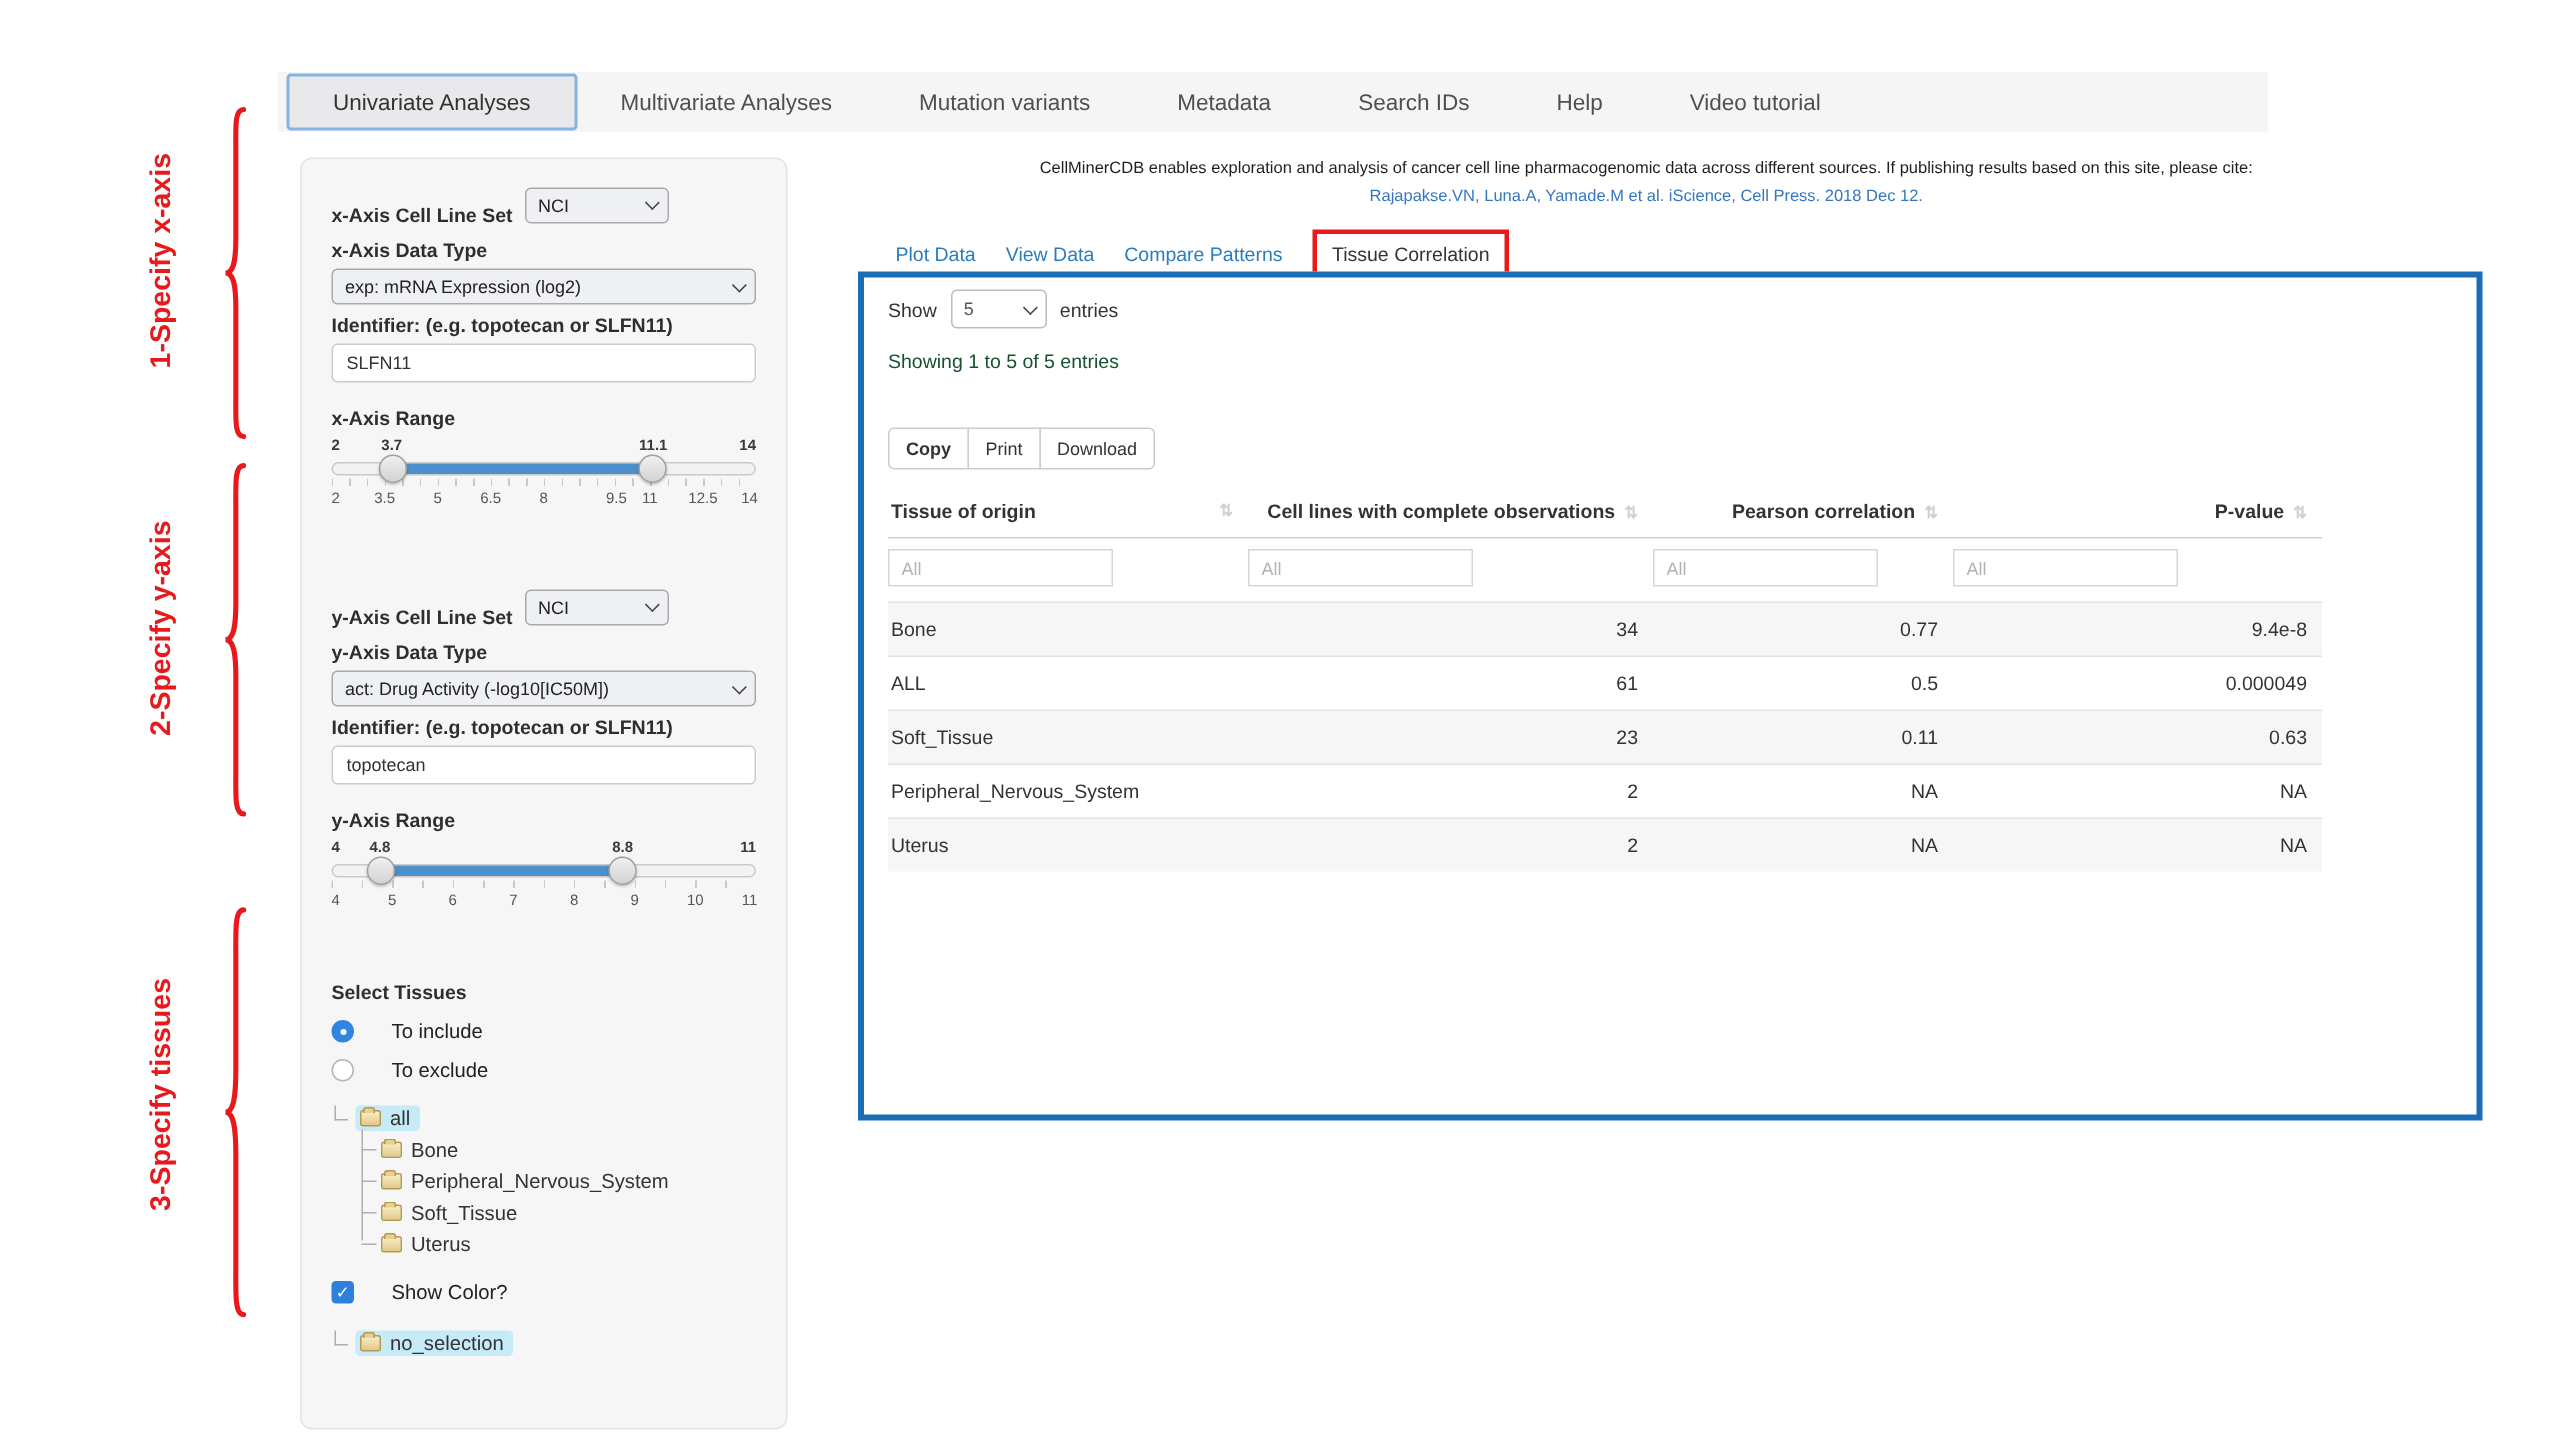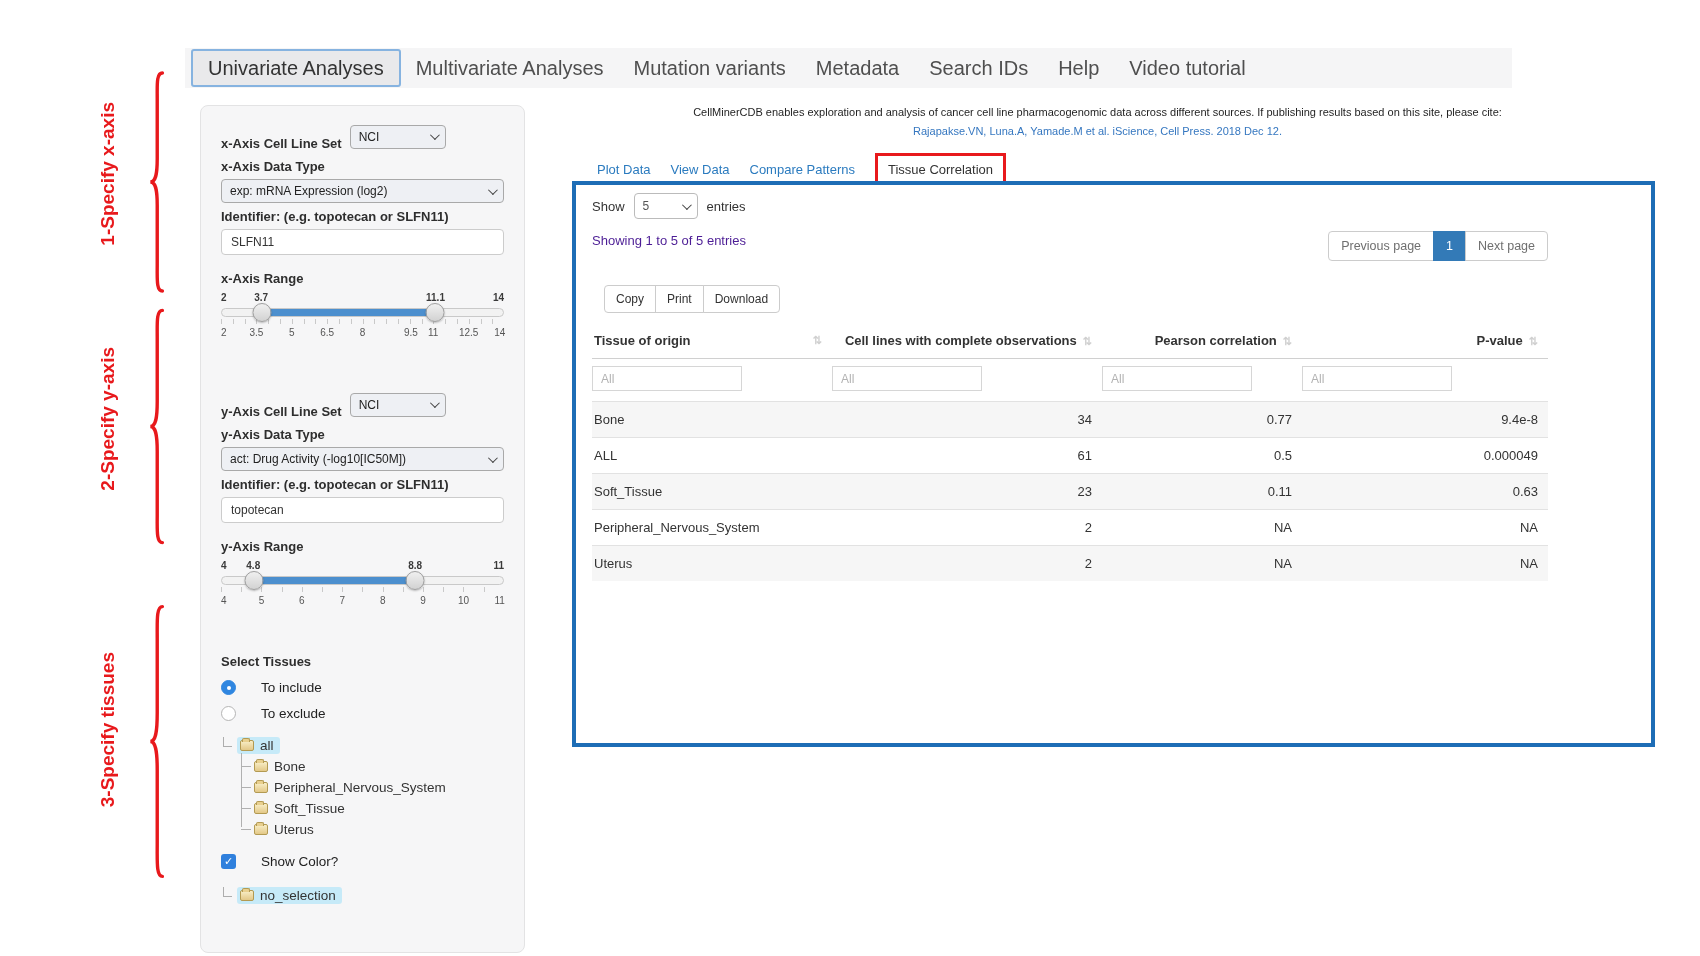--- a/index.html
+++ b/index.html
@@ -5,21 +5,21 @@
   * { box-sizing: border-box; }
   html,body { margin:0; padding:0; }
   body {
     width:1700px; height:956px; position:relative;
     font-family:"Liberation Sans", sans-serif; background:#fff; overflow:hidden; color:#333;
   }
 
   
   .topnav { position:absolute; left:185px; top:48px; width:1327px; height:40px;
     background:#f5f5f6; display:flex; align-items:center; }
-  .topnav .tab { padding:0 15px; font-size:20px; color:#4f4f4f; height:40px;
+  .topnav .tab { padding:0 29px; font-size:15px; color:#4f4f4f; height:40px;
     display:flex; align-items:center; white-space:nowrap; cursor:pointer; }
   .topnav .tab.active { background:#e9e9eb; border:2px solid #86b3e0; border-radius:3px;
     height:38px; margin-left:6px; color:#333; }
 
   
   .red-label { position:absolute; writing-mode:vertical-rl; transform:rotate(180deg);
     color:#e8191c; font-weight:bold; font-size:19px; white-space:nowrap; }
   .brace { position:absolute; left:146px; width:19px; }
 
   
@@ -88,30 +88,30 @@
     align-items:center; gap:20px; font-size:13px; color:#2b7bbf; }
   .mtab { cursor:pointer; white-space:nowrap; }
   .mtab.active-tab { color:#333; border:3px solid #e8191c; padding:6px 10px; }
 
   .panel { position:absolute; left:572px; top:181px; width:1083px; height:566px;
     border:4px solid #1d6db6; background:#fff; }
   .show-row { position:absolute; left:16px; top:8px; display:flex; align-items:center; gap:9px; font-size:13px; }
   .show-sel { width:64px; height:26px; border:1px solid #bbb; border-radius:4px; background:#fff;
     display:flex; align-items:center; justify-content:space-between; padding:0 8px;
     font-size:12px; color:#555; cursor:pointer; }
-  .showing { position:absolute; left:16px; top:48px; font-size:13px; color:#4c1d95; }
+  .showing { position:absolute; left:16px; top:48px; font-size:13px; color:#14532d; }
   .pagination { position:absolute; top:46px; right:103px; display:flex; font-size:12.5px; }
   .pg-btn { border:1px solid #ccc; background:#fff; color:#6f6f6f; padding:7px 12px; cursor:pointer; }
   .pg-first { border-radius:4px 0 0 4px; }
   .pg-num { background:#337ab7; border-color:#337ab7; color:#fff; margin-left:-1px; cursor:pointer; }
   .pg-last { border-radius:0 4px 4px 0; margin-left:-1px; }
   .btn-group { position:absolute; left:16px; top:100px; display:flex; }
   .gbtn { border:1px solid #ccc; background:#fff; color:#333; font-size:12px; padding:6px 11px;
     margin-left:-1px; cursor:pointer; }
-  .gbtn:first-child { border-radius:4px 0 0 4px; margin-left:12px; }
+  .gbtn:first-child { border-radius:4px 0 0 4px; margin-left:0;font-weight:bold; }
   .gbtn:last-child { border-radius:0 4px 4px 0; }
 
   table.dtable { position:absolute; left:16px; top:140px; width:956px; border-collapse:collapse;
     font-size:13px; color:#333; table-layout:fixed; }
   .dtable th { font-weight:bold; padding:8px 10px 10px 2px; border-bottom:1px solid #d0d0d0; cursor:pointer; }
   .dtable .th-flex { display:flex; align-items:center; justify-content:space-between; }
   .dtable th.num { text-align:right; }
   .sort { color:#d0d0d0; font-size:11px; margin-left:6px; }
   .flt-row td { padding:7px 0 10px 0; }
   .flt { width:150px; height:25px; border:1px solid #d6d6d6; padding:0 8px; font-size:12px;
@@ -309,25 +309,20 @@
     <span>Show</span>
     <div class="show-sel">
       <span>5</span>
       <span class="chev"></span>
     </div>
     <span>entries</span>
   </div>
 
   <div class="showing">Showing 1 to 5 of 5 entries</div>
 
-  <div class="pagination">
-    <span class="pg-btn pg-first">Previous page</span>
-    <span class="pg-btn pg-num">1</span>
-    <span class="pg-btn pg-last">Next page</span>
-  </div>
 
   <div class="btn-group">
     <span class="gbtn">Copy</span>
     <span class="gbtn">Print</span>
     <span class="gbtn">Download</span>
   </div>
 
   <table class="dtable">
     <colgroup>
         <col style="width:240px">

